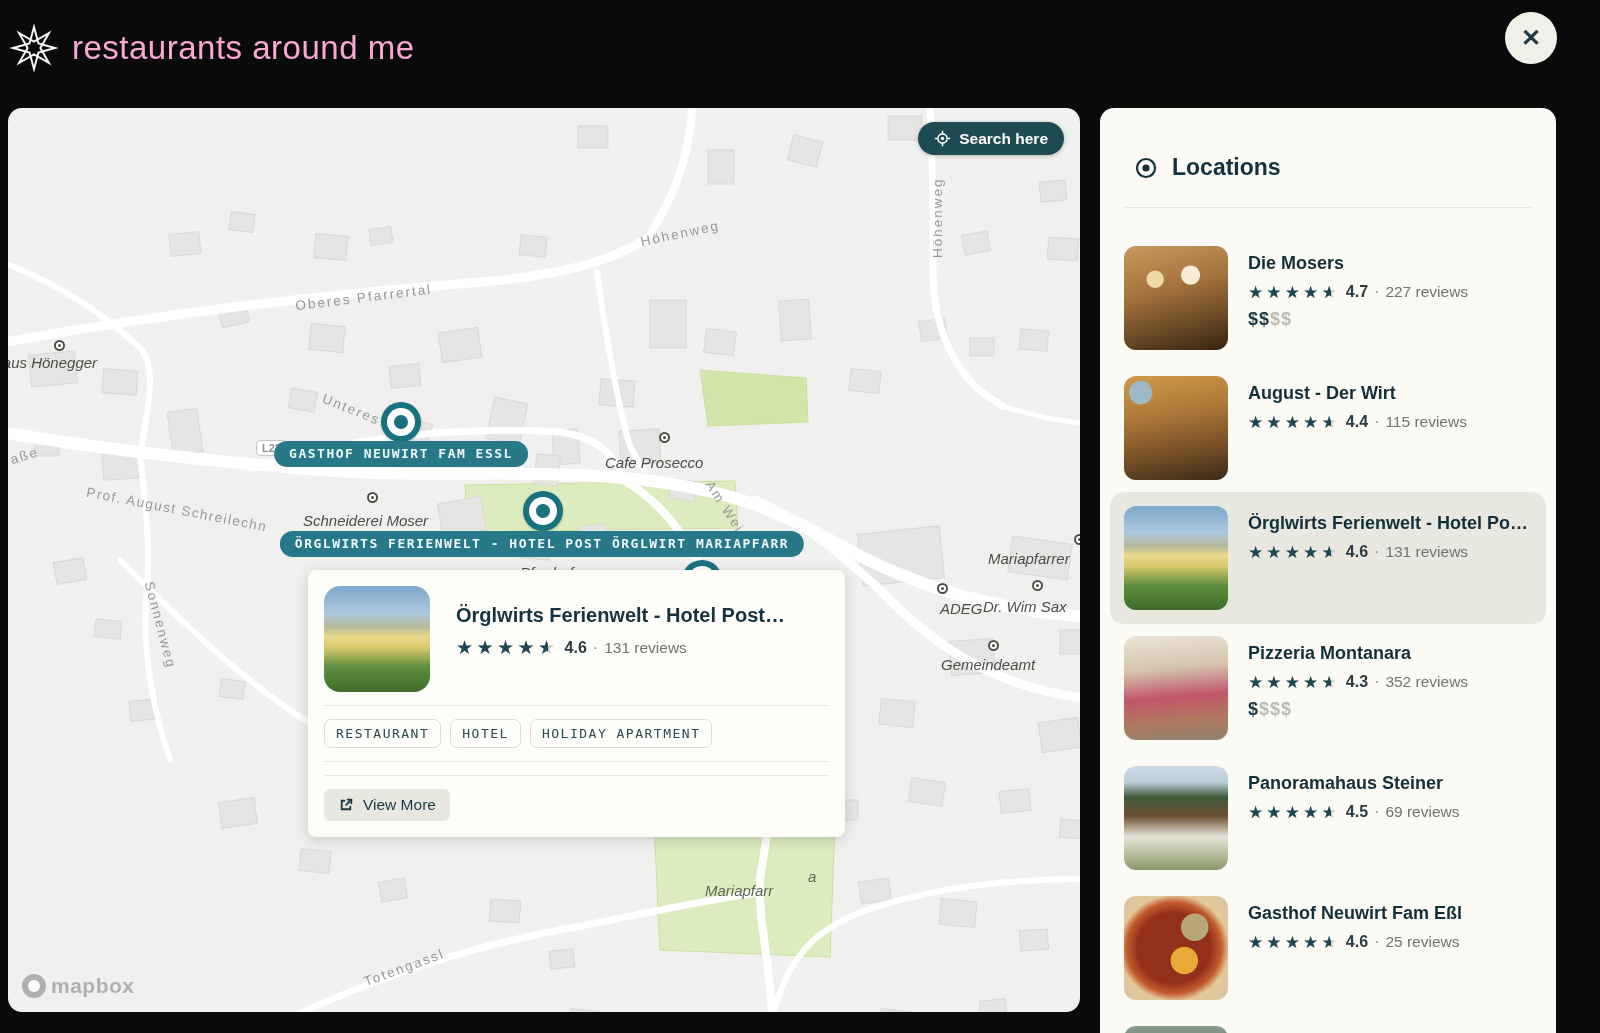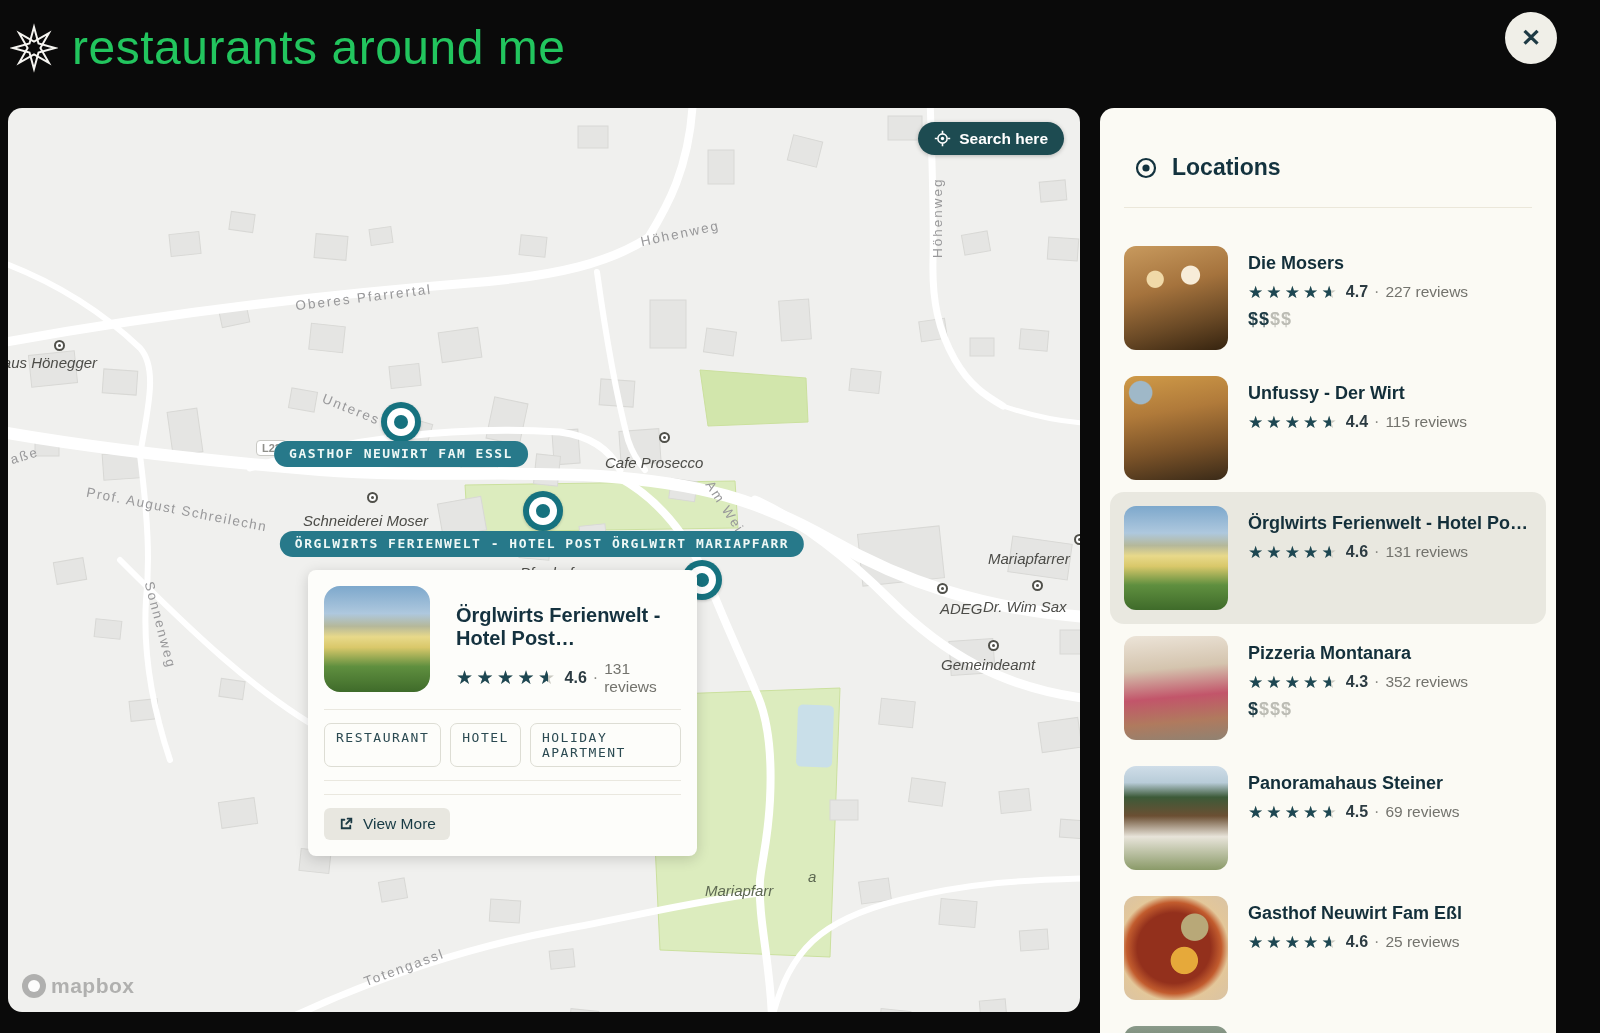--- a/index.html
+++ b/index.html
@@ -2,21 +2,21 @@
 <html><head>
 <meta charset="utf-8">
 <style>
   * { margin:0; padding:0; box-sizing:border-box; }
   html,body { width:1600px; height:1033px; }
   body { background:#0a0a0a; font-family:"Liberation Sans", sans-serif; position:relative; overflow:hidden; }
 
   
   .topbar { position:absolute; left:0; top:0; width:1600px; height:95px; display:flex; align-items:center; }
   .logo { margin-left:10px; width:48px; height:50px; flex:0 0 auto; }
-  .app-title { color:#22c55e; font-size:48px; font-weight:500; letter-spacing:.5px; margin-left:14px; }
+  .app-title { color:#f9a8d4; font-size:33px; font-weight:500; letter-spacing:.5px; margin-left:14px; }
   .close-btn { position:absolute; right:43px; top:12px; width:52px; height:52px; border-radius:50%;
     background:#f0efe8; border:none; color:#1e3a44; font-size:24px; font-weight:700; cursor:pointer;
     display:flex; align-items:center; justify-content:center; }
 
   
   .map-panel { position:absolute; left:8px; top:108px; width:1072px; height:904px; border-radius:14px;
     background:#f0f0ee; overflow:hidden; }
   .map-svg { position:absolute; left:0; top:0; }
 
   .st-label { position:absolute; color:#98989a; font-size:13.5px; letter-spacing:2px; white-space:nowrap; z-index:2; }
@@ -41,21 +41,21 @@
   .search-btn { position:absolute; top:14px; right:16px; height:33px; display:flex; align-items:center; gap:8px;
     background:#1d4b51; color:#fff; border:none; border-radius:17px; padding:0 16px; font-size:15.5px; font-weight:600;
     font-family:"Liberation Sans", sans-serif; z-index:6; cursor:pointer; box-shadow:0 1px 4px rgba(0,0,0,.25); }
 
   .mapbox-logo { position:absolute; left:14px; bottom:14px; display:flex; align-items:center; gap:5px; z-index:6; opacity:.8; }
   .mb-circle { width:24px; height:24px; border-radius:50%; background:#a1a19f; position:relative; }
   .mb-circle::before { content:''; position:absolute; inset:6px; border-radius:50%; background:#fff; }
   .mb-word { color:#a1a19f; font-size:21px; font-weight:700; letter-spacing:.5px; }
 
   
-  .popup { position:absolute; left:300px; top:462px; width:389px; background:#fdfdfa; border-radius:8px; z-index:5;
+  .popup { position:absolute; left:300px; top:462px; width:537px; background:#fdfdfa; border-radius:8px; z-index:5;
     box-shadow:0 3px 14px rgba(0,0,0,.16); padding:16px; }
   .pp-top { display:flex; }
   .pp-img { width:106px; height:106px; border-radius:16px; flex:0 0 auto; }
   .pp-right { margin-left:26px; padding-top:18px; }
   .pp-title { color:#15323f; font-size:20px; font-weight:700; }
   .pp-rating { display:flex; align-items:center; gap:6px; margin-top:10px; font-size:16px; }
   .pp-hr { border-top:1px solid #eae8df; margin:13px 0; }
   .pp-tags { display:flex; gap:9px; }
   .pp-tag { border:1px solid #ddddd4; border-radius:7px; padding:6px 11px; color:#2b4a52;
     font-family:"DejaVu Sans Mono", monospace; font-size:13px; letter-spacing:1.5px; }
@@ -333,21 +333,21 @@
             <span class="rating-val">4.7</span>
             <span class="sep">·</span>
             <span class="review-count">227 reviews</span>
           </div>
           <div class="price-row"><span class="price-filled">$$</span><span class="price-empty">$$</span></div>
         </div>
       </div>
       <div class="loc-item">
         <div class="thumb ph-thomal"></div>
         <div class="loc-body">
-          <div class="loc-name">Unfussy - Der Wirt</div>
+          <div class="loc-name">August - Der Wirt</div>
           <div class="rating-row">
             <span class="stars">
               <span class="st"><span class="st-e">★</span><span class="st-f" style="width: 100%;">★</span></span>
               <span class="st"><span class="st-e">★</span><span class="st-f" style="width: 100%;">★</span></span>
               <span class="st"><span class="st-e">★</span><span class="st-f" style="width: 100%;">★</span></span>
               <span class="st"><span class="st-e">★</span><span class="st-f" style="width: 100%;">★</span></span>
               <span class="st"><span class="st-e">★</span><span class="st-f" style="width: 50%;">★</span></span>
             </span>
             <span class="rating-val">4.4</span>
             <span class="sep">·</span>

